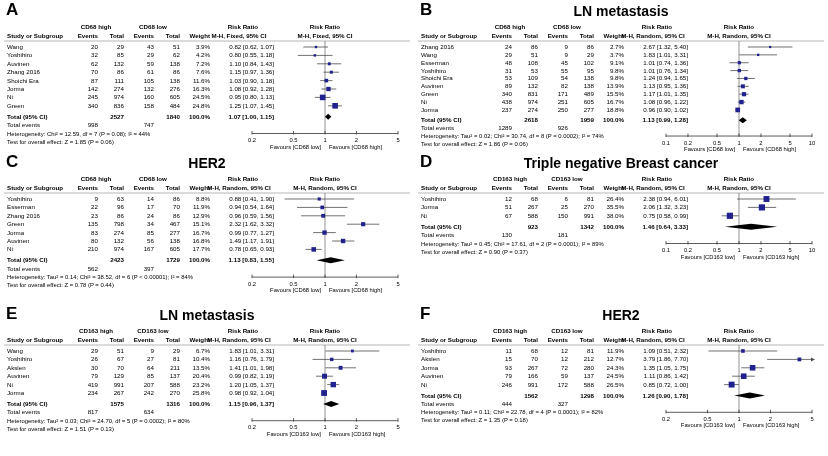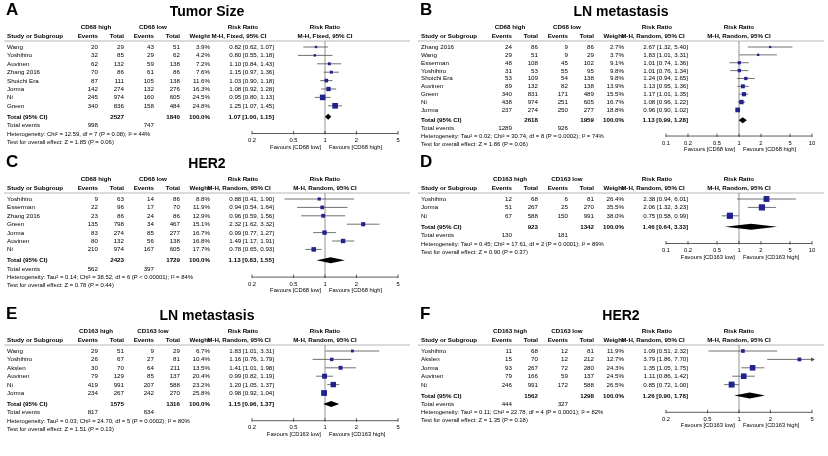--- a/index.html
+++ b/index.html
@@ -9,21 +9,20 @@
   .cell{position:absolute;font-size:6.2px;line-height:8px;white-space:nowrap;color:#000;}
   .b{font-weight:bold;}
   svg.plot{position:absolute;left:0;top:0;overflow:visible;pointer-events:none;}
 </style>
 </head>
 <body>
 
 <div id="figure" class="figure">
     <div class="panel" style="left: 0px; top: 0px;">
       <div class="cell b" style="left: 6px; top: 0px; width: 30px; text-align: left; font-size: 17px; line-height: 20px;">A</div>
-      <div class="cell b" style="left: 40px; top: 2px; width: 334px; text-align: center; font-size: 14px; line-height: 18px;">Tumor Size</div>
       <div class="cell b" style="left: 64px; top: 23px; width: 64px; text-align: center;">CD68 high</div>
       <div class="cell b" style="left: 122px; top: 23px; width: 62px; text-align: center;">CD68 low</div>
       <div class="cell b" style="left: 212px; top: 23px; width: 62px; text-align: center;">Risk Ratio</div>
       <div class="cell b" style="left: 252px; top: 23px; width: 146px; text-align: center;">Risk Ratio</div>
       <div class="cell b" style="left: 7px; top: 32px; width: 76px; text-align: left;">Study or Subgroup</div>
       <div class="cell b" style="left: 68px; top: 32px; width: 30px; text-align: right;">Events</div>
       <div class="cell b" style="left: 100px; top: 32px; width: 24px; text-align: right;">Total</div>
       <div class="cell b" style="left: 126px; top: 32px; width: 28px; text-align: right;">Events</div>
       <div class="cell b" style="left: 156px; top: 32px; width: 24px; text-align: right;">Total</div>
       <div class="cell b" style="left: 182px; top: 32px; width: 28px; text-align: right;">Weight</div>
@@ -361,20 +360,21 @@
         <line x1="356.4393887393577" y1="122.60000000000002" x2="356.4393887393577" y2="126.10000000000002" stroke="#333333" stroke-width="0.8"></line>
         <text x="356.4393887393577" y="133.60000000000002" text-anchor="middle" font-size="5.8" fill="#000">2</text>
         <line x1="398" y1="122.60000000000002" x2="398" y2="126.10000000000002" stroke="#333333" stroke-width="0.8"></line>
         <text x="398" y="133.60000000000002" text-anchor="middle" font-size="5.8" fill="#000">5</text>
         <text x="321" y="140.10000000000002" text-anchor="end" font-size="5.8" fill="#000">Favours [CD68 low]</text>
         <text x="329" y="140.10000000000002" text-anchor="start" font-size="5.8" fill="#000">Favours [CD68 high]</text>
       </svg>
     </div>
     <div class="panel" style="left: 414px; top: 152px;">
       <div class="cell b" style="left: 6px; top: 0px; width: 30px; text-align: left; font-size: 17px; line-height: 20px;">D</div>
+      <div class="cell b" style="left: 40px; top: 2px; width: 334px; text-align: center; font-size: 14px; line-height: 18px;">Triple negative Breast cancer</div>
       <div class="cell b" style="left: 64px; top: 23px; width: 64px; text-align: center;">CD163 high</div>
       <div class="cell b" style="left: 122px; top: 23px; width: 62px; text-align: center;">CD163 low</div>
       <div class="cell b" style="left: 212px; top: 23px; width: 62px; text-align: center;">Risk Ratio</div>
       <div class="cell b" style="left: 252px; top: 23px; width: 146px; text-align: center;">Risk Ratio</div>
       <div class="cell b" style="left: 7px; top: 32px; width: 76px; text-align: left;">Study or Subgroup</div>
       <div class="cell b" style="left: 68px; top: 32px; width: 30px; text-align: right;">Events</div>
       <div class="cell b" style="left: 100px; top: 32px; width: 24px; text-align: right;">Total</div>
       <div class="cell b" style="left: 126px; top: 32px; width: 28px; text-align: right;">Events</div>
       <div class="cell b" style="left: 156px; top: 32px; width: 24px; text-align: right;">Total</div>
       <div class="cell b" style="left: 182px; top: 32px; width: 28px; text-align: right;">Weight</div>

